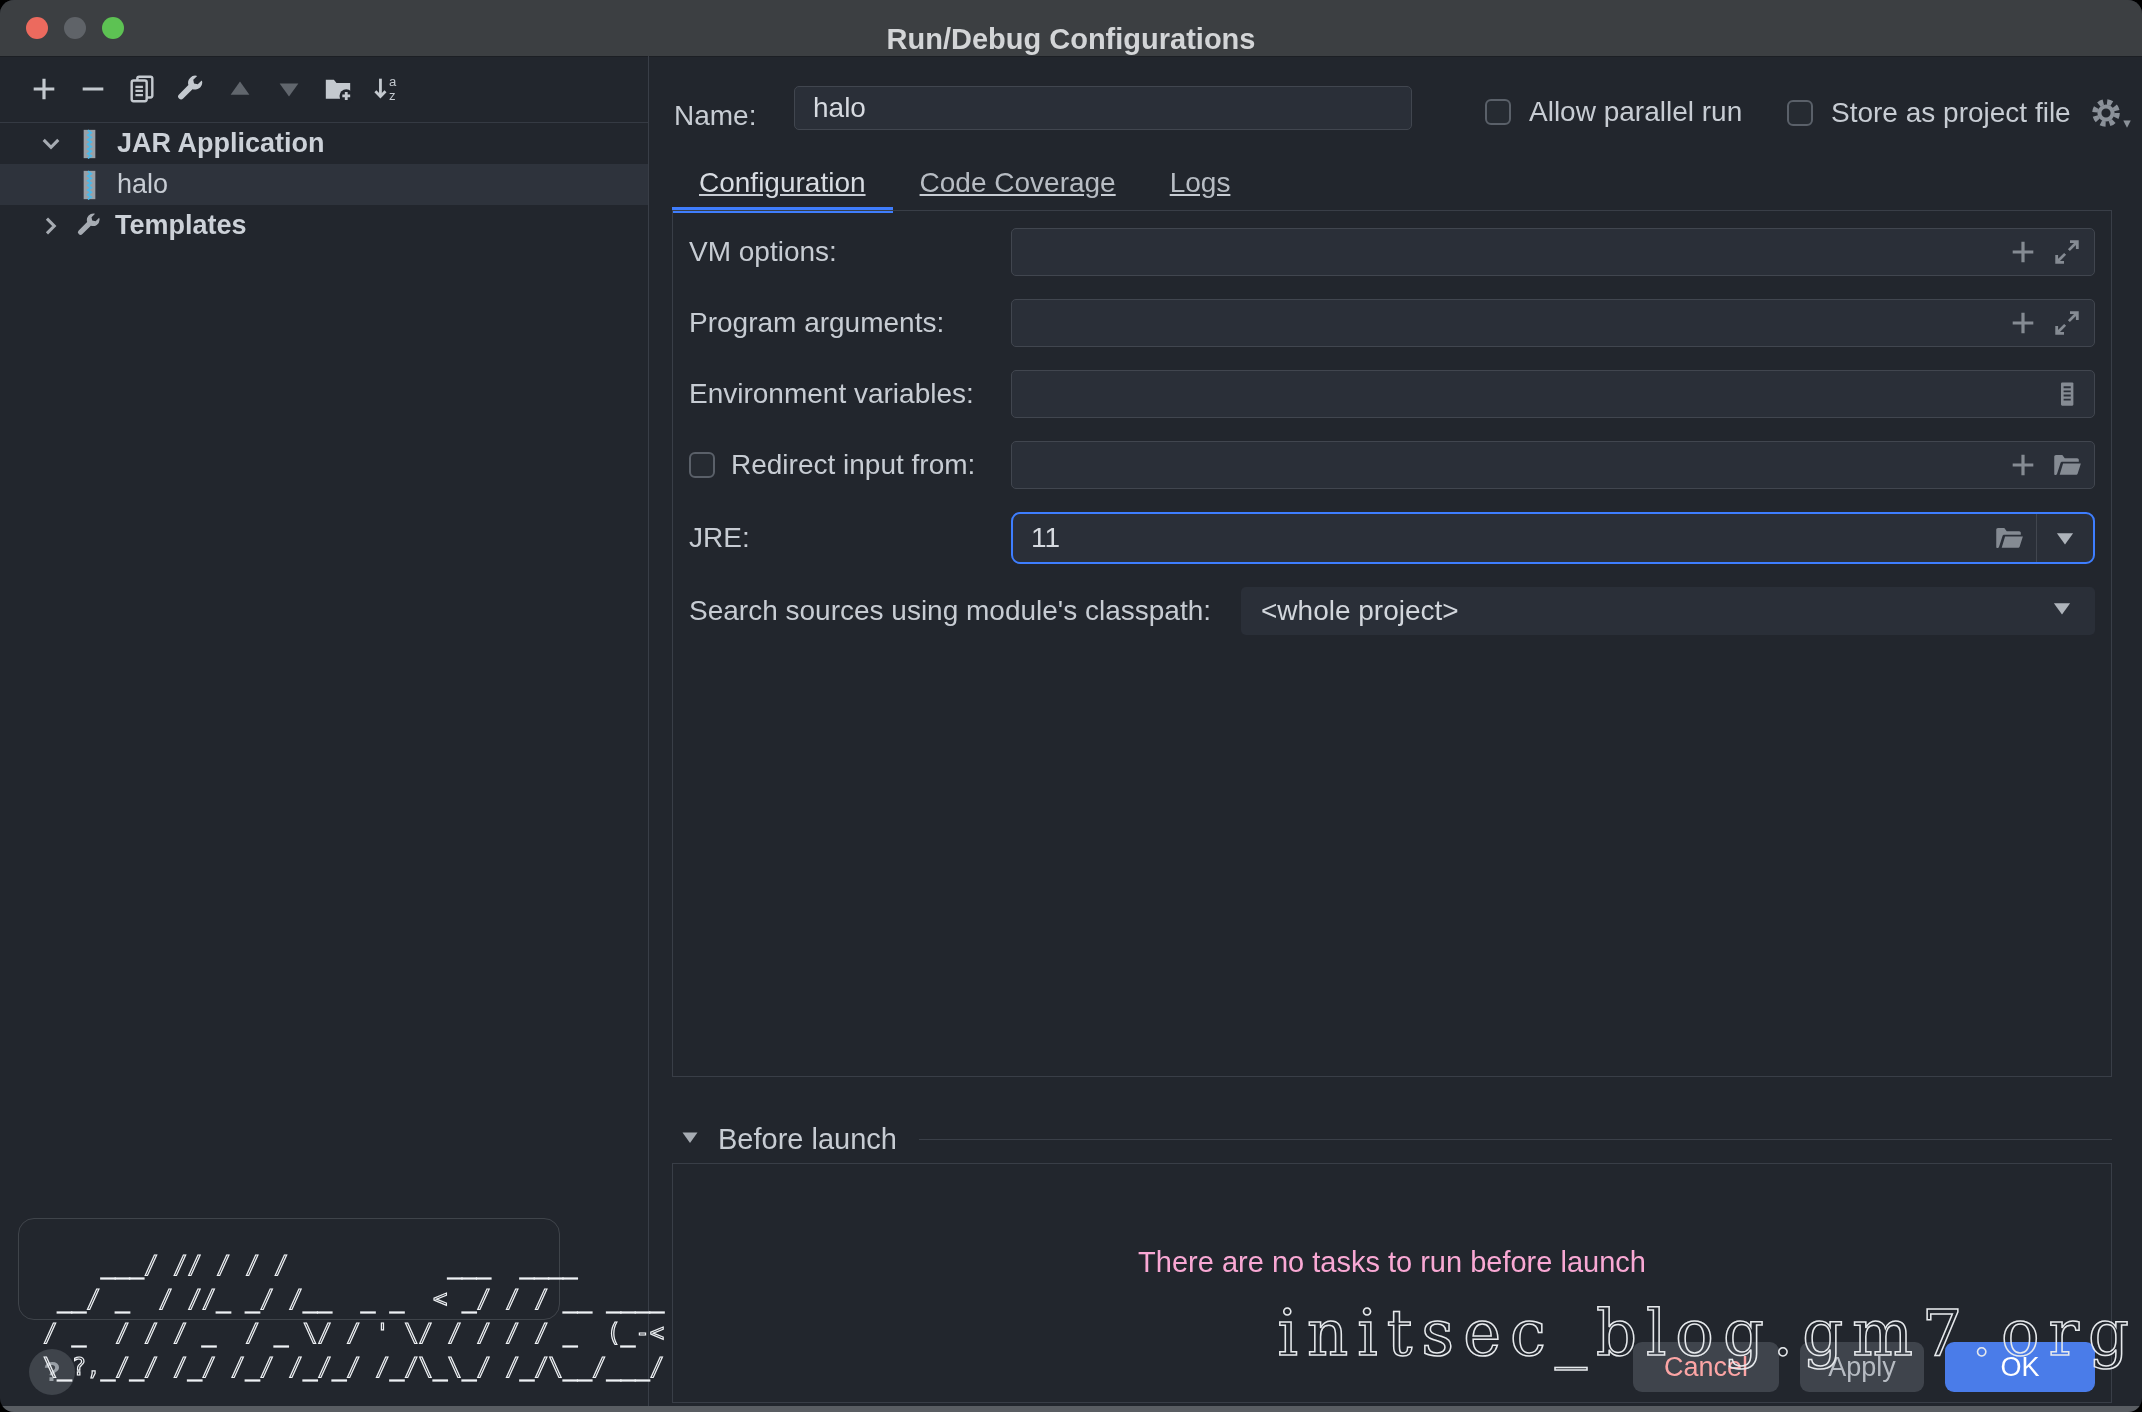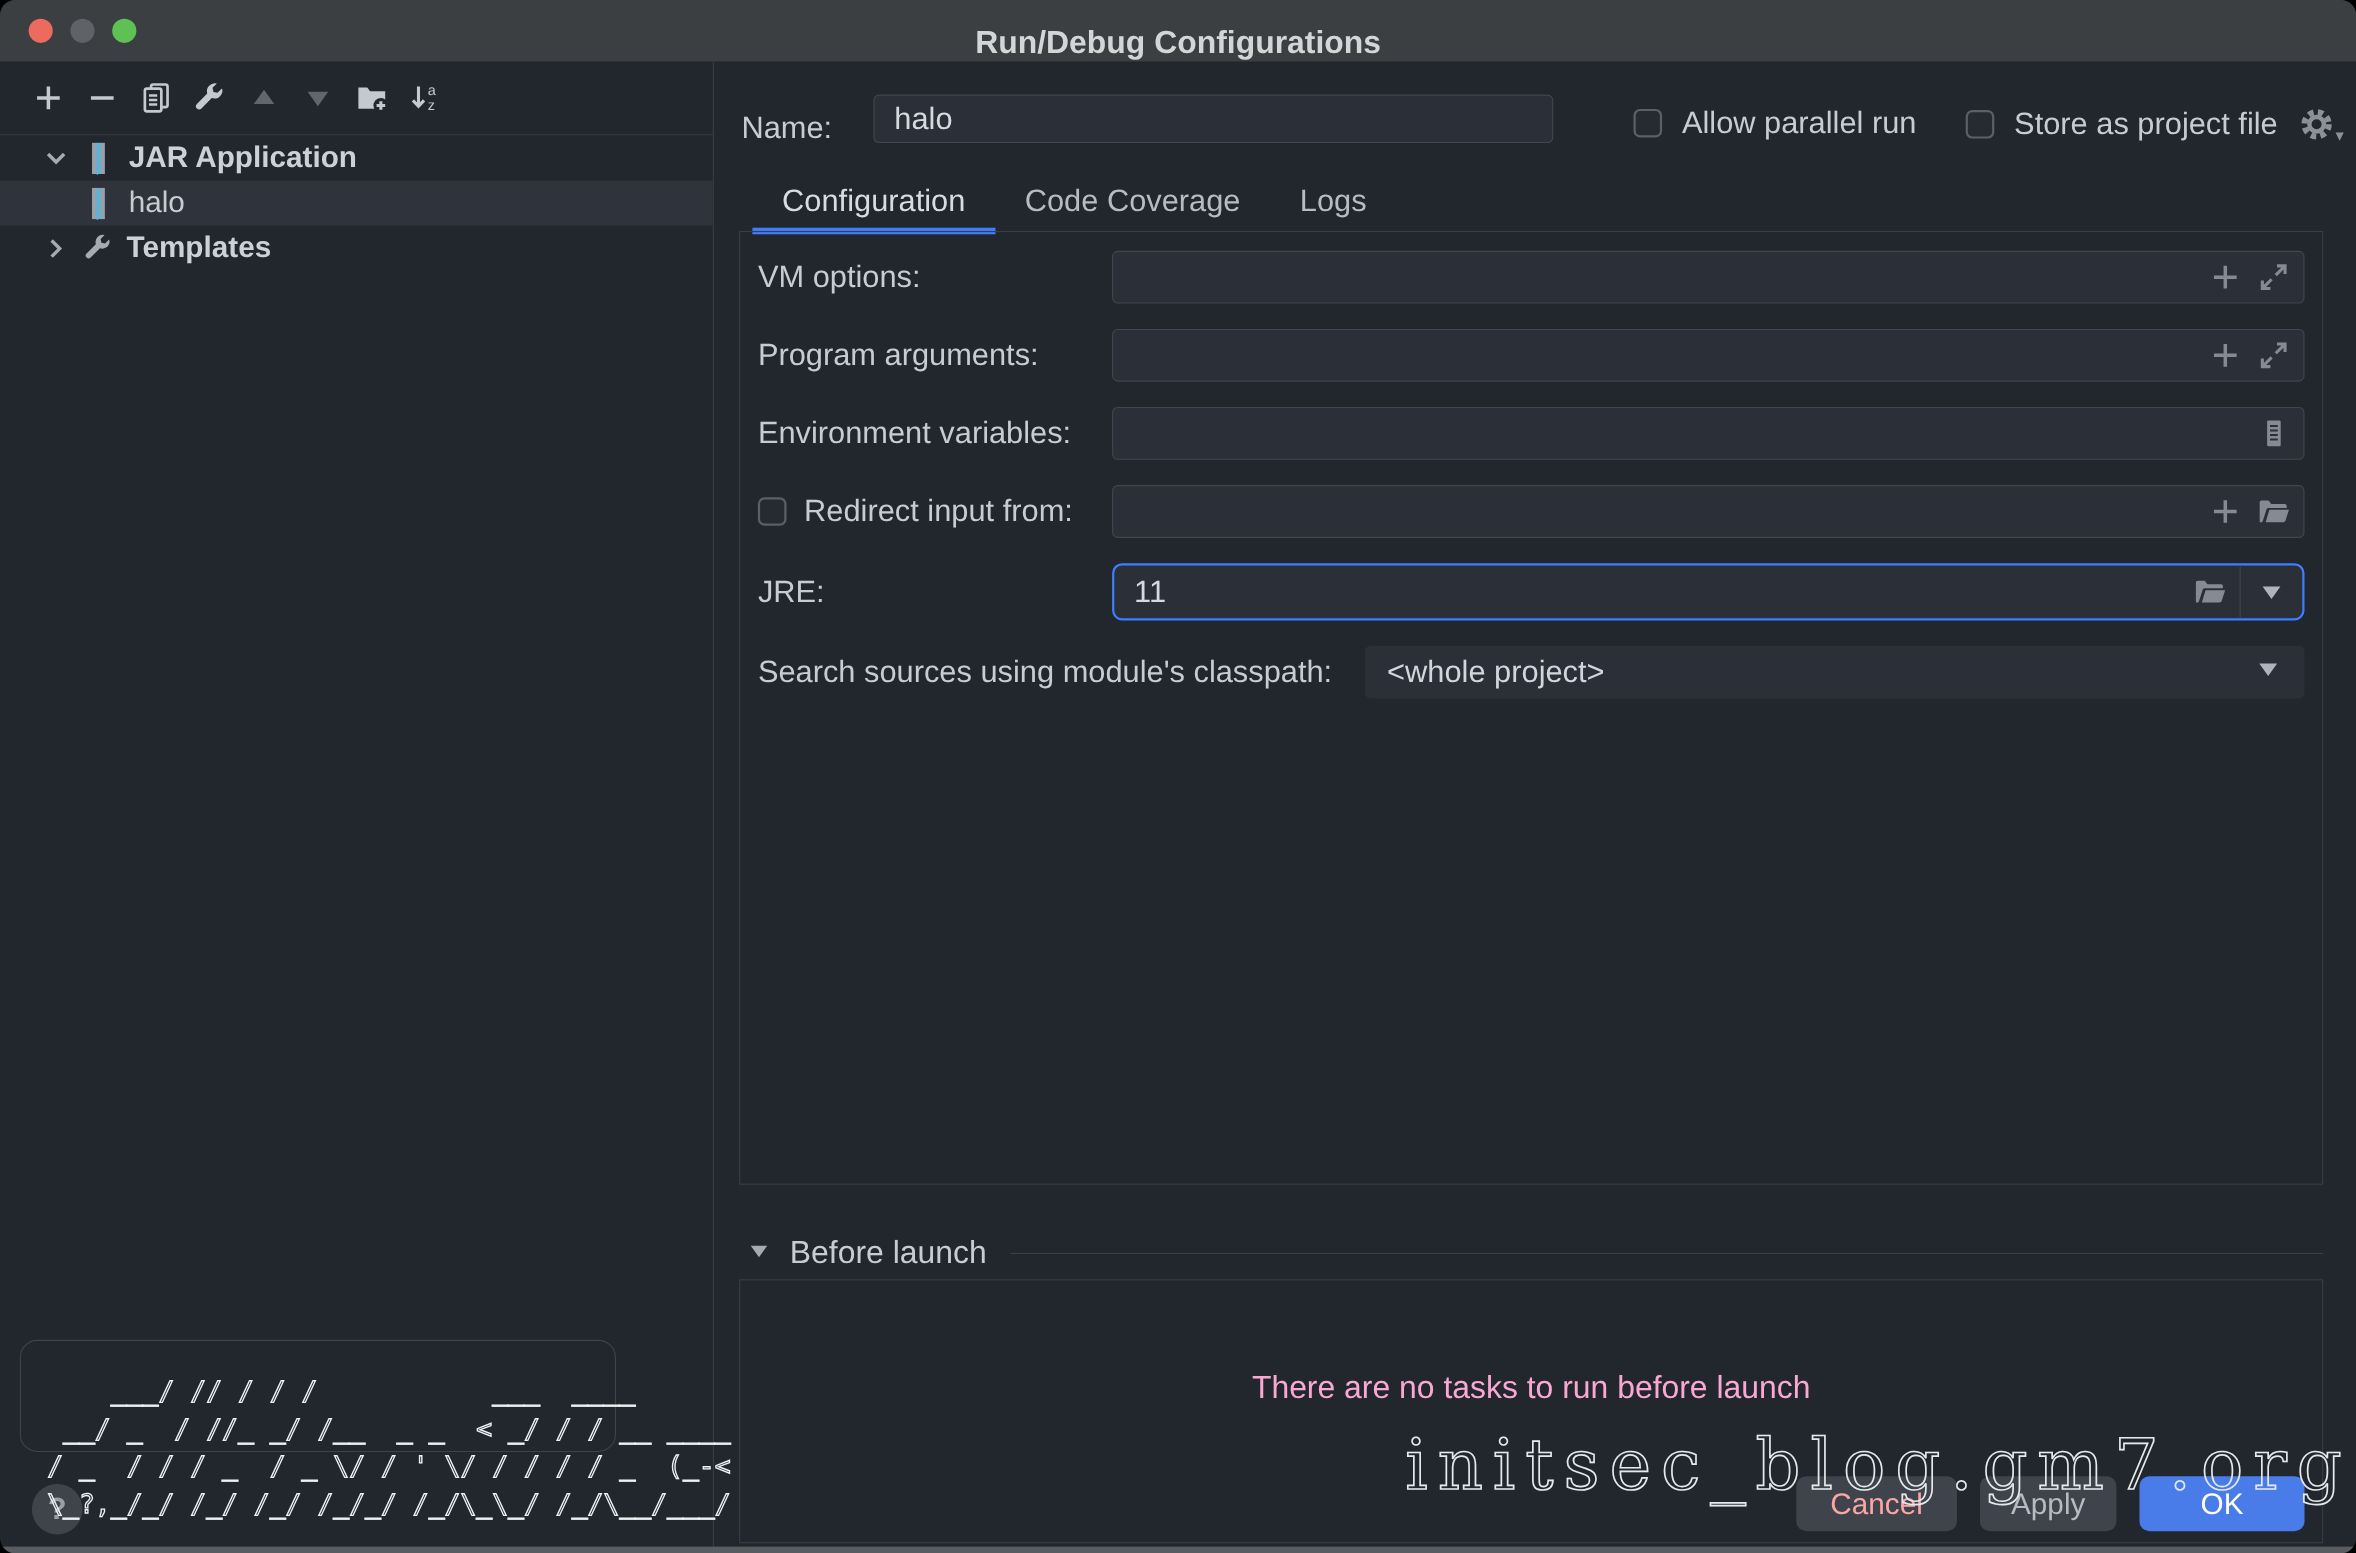--- a/index.html
+++ b/index.html
@@ -40,21 +40,21 @@
   .tfwrap{background:#2a2f38;border:1px solid #41464f;border-radius:5px;display:flex;align-items:center;box-sizing:border-box;}
   .tf{flex:1;background:transparent;border:none;outline:none;color:#d6dae0;font-size:28px;
       font-family:"Liberation Sans","DejaVu Sans",sans-serif;padding:0 18px;min-width:0;}
   .cbrow{position:absolute;display:flex;align-items:center;gap:18px;}
   .cb{width:26px;height:26px;border:2px solid #5a6069;border-radius:6px;background:#262b32;box-sizing:border-box;flex:none;}
   .cbl{font-size:28px;color:#c7ccd3;white-space:nowrap;}
   .gear{width:34px;height:34px;color:#8b9199;position:relative;}
   .gear svg{width:34px;height:34px;}
   .gear .mini{position:absolute;right:-8px;bottom:-2px;font-size:15px;color:#8b9199;}
   
-  .tabs{position:absolute;left:36px;top:99px;display:flex;height:56px;}
+  .tabs{position:absolute;left:24px;top:99px;display:flex;height:56px;text-decoration:underline;}
   .tab{padding:0 27px;display:flex;align-items:center;font-size:28px;color:#b7bcc3;position:relative;}
   .tab.active{color:#d8dce2;}
   .tab.active::after{content:"";position:absolute;left:0;right:0;bottom:-2px;height:6px;background:#3f7dfd;}
   
   .panel{position:absolute;left:24px;top:154px;width:1440px;height:867px;border:1px solid #393e47;
     box-sizing:border-box;padding:17px 16px;display:flex;flex-direction:column;gap:23px;}
   .frow{display:flex;align-items:center;height:48px;flex:none;}
   .flabel{flex:0 0 322px;font-size:28px;color:#c7ccd3;display:flex;align-items:center;gap:16px;}
   .flabel.wide{flex:0 0 552px;}
   .ffield{flex:1;height:48px;position:relative;display:flex;align-items:center;}

